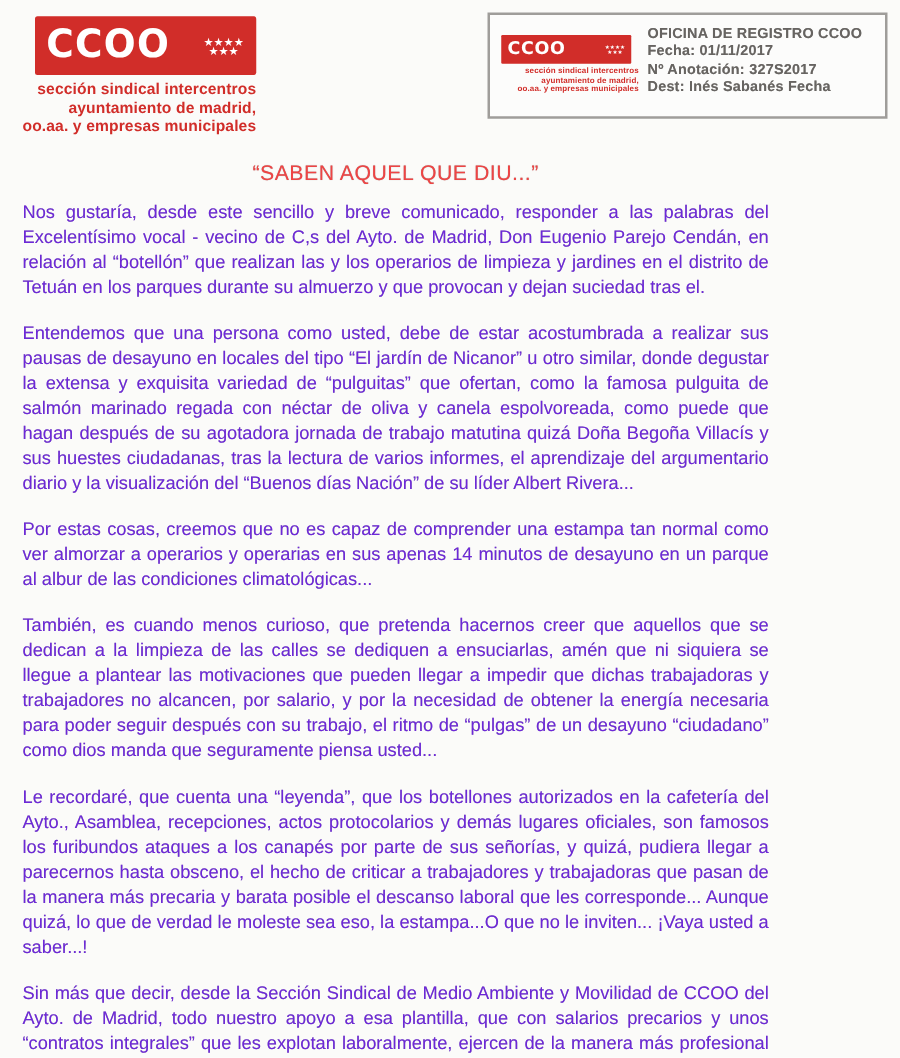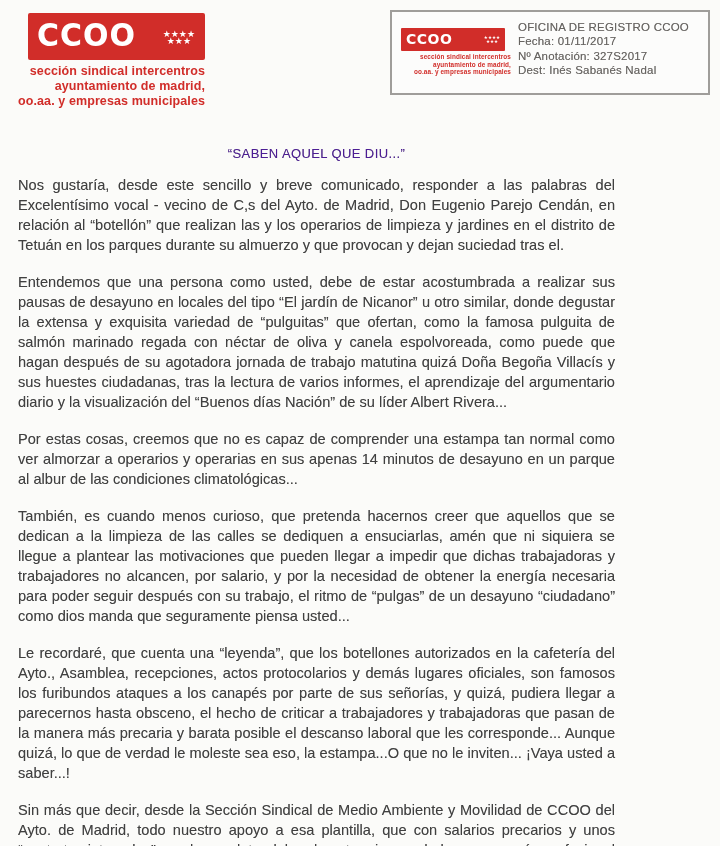--- a/index.html
+++ b/index.html
@@ -58,33 +58,34 @@
   .mini-stars .stars-row{font-size:4.5px;line-height:3.6px;}
   .mini-sub{
     margin-top:2px;color:var(--brand-red);font-weight:bold;
     font-size:6.4px;line-height:7.6px;letter-spacing:0.1px;
   }
   .stamp-lines{
     flex:1;color:#676461;
     font-size:11.5px;line-height:14.3px;letter-spacing:0.2px;
     padding-top:1px;white-space:nowrap;
     text-shadow:0 0 0.5px rgba(90,88,85,0.5);
+    font-weight:bold;
   }
   
   .content{position:absolute;left:18px;top:128px;width:597px;}
   .title{
-    margin:16px 0 11px 0;
-    font-size:13px;line-height:20px;font-weight:normal;
-    text-align:center;color:#4c1d95;letter-spacing:0.4px;
+    margin:1px 0 11px 0;
+    font-size:17px;line-height:20px;font-weight:normal;
+    text-align:center;color:#ef4444;letter-spacing:0.4px;
     text-shadow:0 0 0.6px rgba(50,50,50,0.45);
   }
   .para{
     margin:0 0 17px 0;
     font-size:14.6px;line-height:20px;
-    text-align:justify;color:#404040;
+    text-align:justify;color:#6d28d9;
     text-shadow:0 0 0.5px rgba(50,50,50,0.35);
   }
   .para:last-child{margin-bottom:0;}
 </style>
 </head>
 <body>
 
 <div class="page">
 
   <header>
@@ -116,21 +117,21 @@
         <div class="mini-sub">
           <div>sección sindical intercentros</div>
           <div>ayuntamiento de madrid,</div>
           <div>oo.aa. y empresas municipales</div>
         </div>
       </div>
       <div class="stamp-lines">
         <div>OFICINA DE REGISTRO CCOO</div>
         <div>Fecha: 01/11/2017</div>
         <div>Nº Anotación:  327S2017</div>
-        <div>Dest: Inés Sabanés Nadal</div>
+        <div>Dest: Inés Sabanés Fecha</div>
       </div>
     </div>
 
   </header>
 
   <main class="content">
     <h1 class="title">“SABEN AQUEL QUE DIU...”</h1>
     <p class="para">Nos gustaría, desde este sencillo y breve comunicado, responder a las palabras del Excelentísimo vocal - vecino de C,s del Ayto. de Madrid, Don Eugenio Parejo Cendán, en relación al “botellón” que realizan las y los operarios de limpieza y jardines en el distrito de Tetuán en los parques durante su almuerzo y que provocan y dejan suciedad tras el.</p>
     <p class="para">Entendemos que una persona como usted, debe de estar acostumbrada a realizar sus pausas de desayuno en locales del tipo “El jardín de Nicanor” u otro similar, donde degustar la extensa y exquisita variedad de “pulguitas” que ofertan, como la famosa pulguita de salmón marinado regada con néctar de oliva y canela espolvoreada, como puede que hagan después de su agotadora jornada de trabajo matutina quizá Doña Begoña Villacís y sus huestes ciudadanas, tras la lectura de varios informes, el aprendizaje del argumentario diario y la visualización del “Buenos días Nación” de su líder Albert Rivera...</p>
     <p class="para">Por estas cosas, creemos que no es capaz de comprender una estampa tan normal como ver almorzar a operarios y operarias en sus apenas 14 minutos de desayuno en un parque al albur de las condiciones climatológicas...</p>

